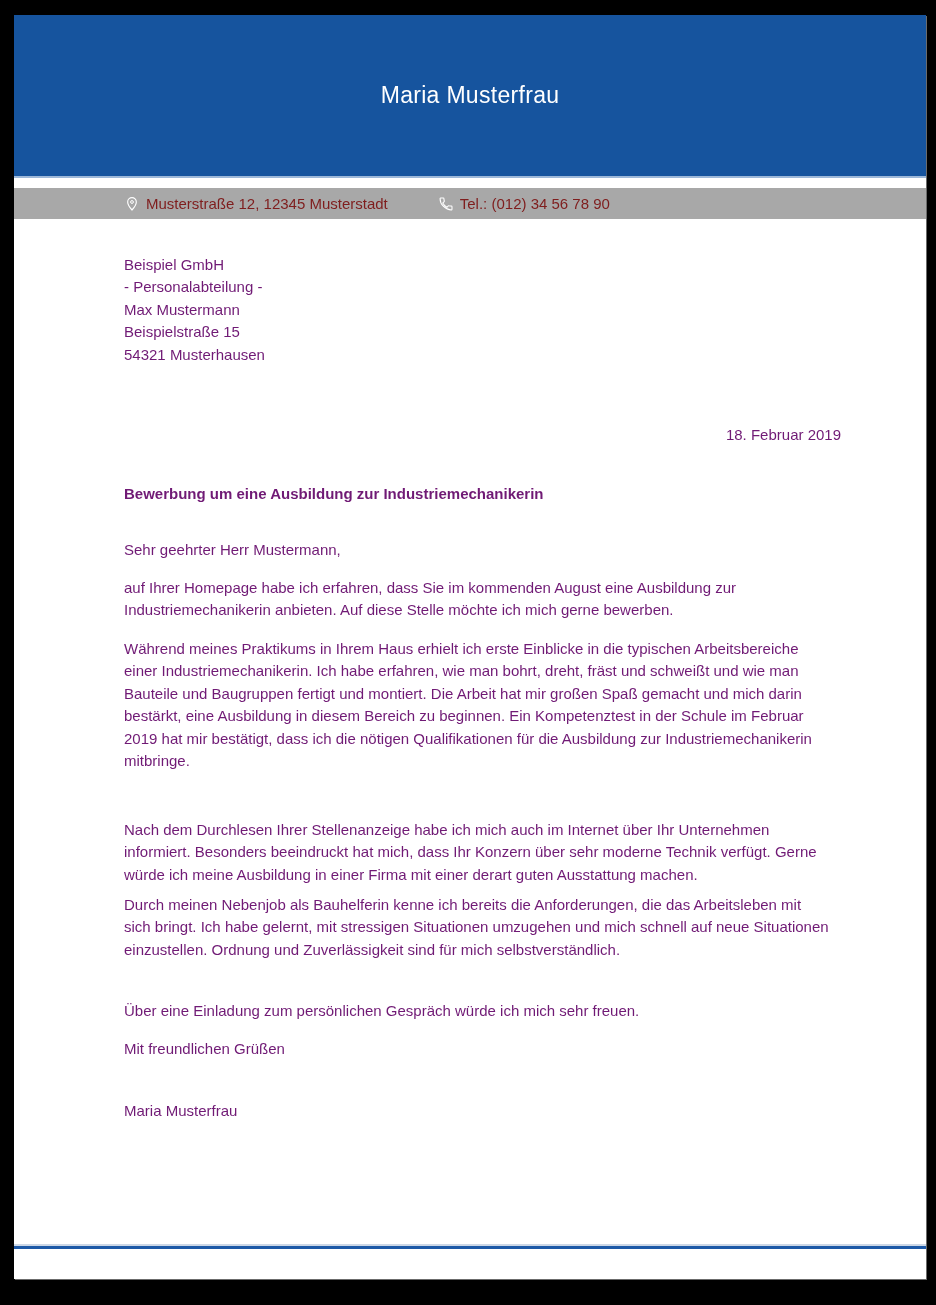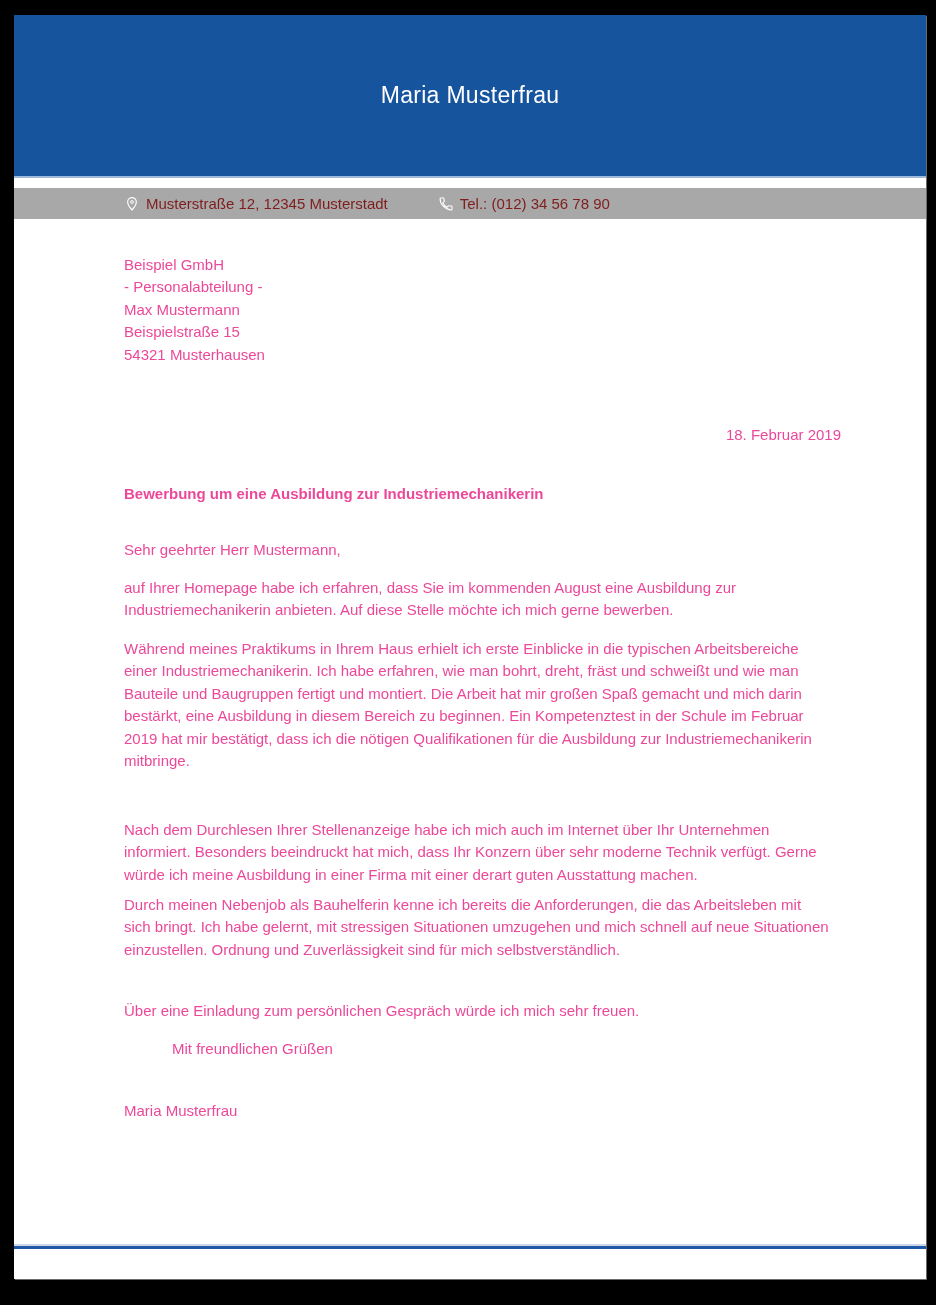--- a/index.html
+++ b/index.html
@@ -31,32 +31,32 @@
     position: absolute; left: 0; right: 0; top: 173px; height: 31px;
     background: #A8A8A8;
     display: flex; align-items: center;
     padding-left: 110px; box-sizing: border-box;
     color: #7f1d1d; font-size: 15px;
   }
   .contact-item { display: flex; align-items: center; }
   .contact-item + .contact-item { margin-left: 50px; }
   .contact-icon { display: inline-flex; margin-right: 6px; }
   .contact-icon svg { display: block; }
-  .txt { color: #ec4899; font-size: 15px; line-height: 22.4px; }
+  .txt { color: #701a75; font-size: 15px; line-height: 22.4px; }
   .recipient { position: absolute; left: 110px; top: 239px; }
   .date-line { position: absolute; right: 85px; top: 409px; }
   .subject { position: absolute; left: 110px; top: 468px; font-weight: bold; text-align: center; }
   .salutation { position: absolute; left: 110px; top: 524px; }
   .para { position: absolute; left: 110px; width: 706px; }
   .p0 { top: 562px; }
   .p1 { top: 623px; }
   .p2 { top: 804px; }
   .p3 { top: 879px; }
   .p4 { top: 985px; }
-  .greeting { position: absolute; left: 110px; top: 1023px; margin-left: 48px; }
+  .greeting { position: absolute; left: 110px; top: 1023px; }
   .signature { position: absolute; left: 110px; top: 1085px; }
   .bottom-rule {
     position: absolute; left: 0; right: 0; top: 1229px;
     height: 3px; background: #1D59A7;
     border-top: 2px solid #CCD7E6;
   }
 </style>
 </head>
 <body>
 

